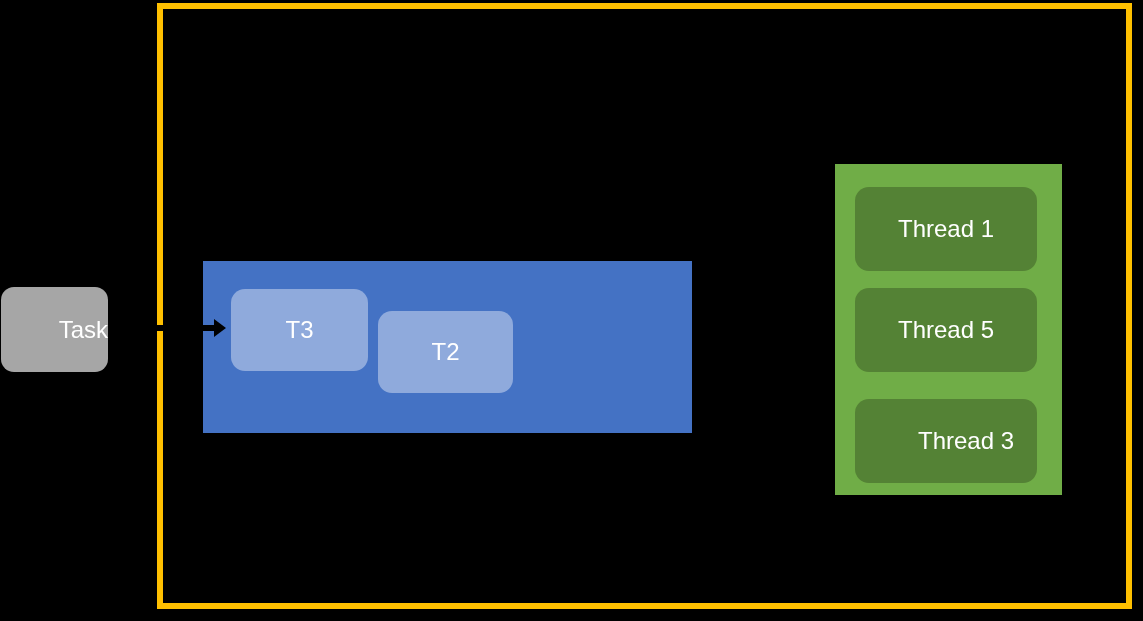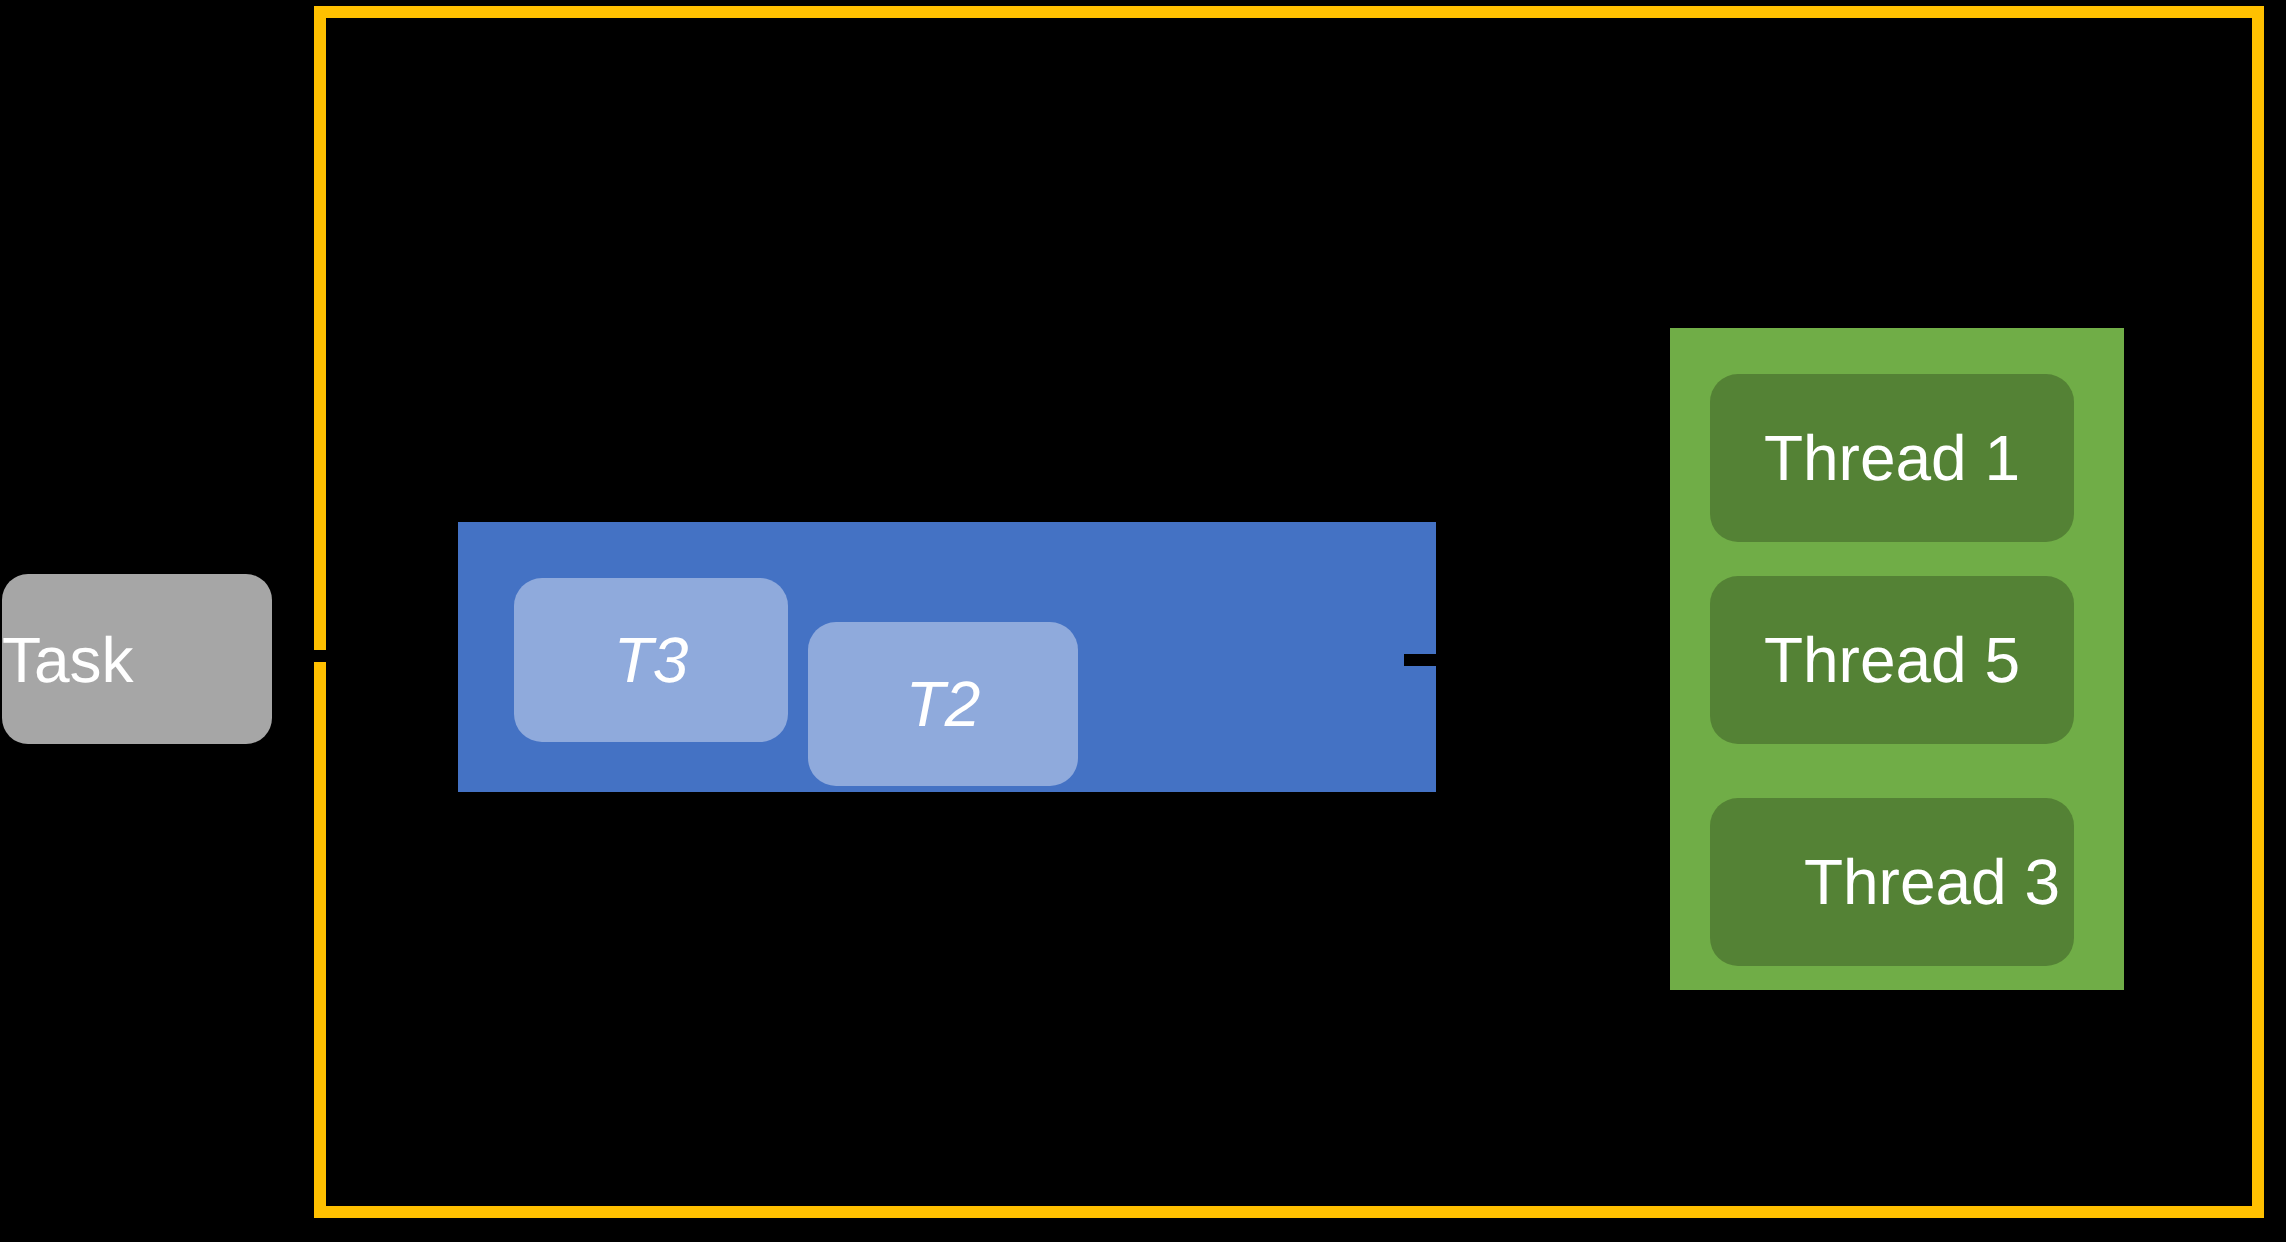--- a/index.html
+++ b/index.html
@@ -28,56 +28,55 @@
   }
   .boundary {
     position: absolute;
     left: 157px; top: 3px;
     width: 975px; height: 606px;
     border: 6px solid var(--boundary);
     z-index: 1;
   }
   .shape-label {
     color: var(--text);
-    font-size: 32px;
+    font-size: 24px;
     line-height: 1;
     white-space: nowrap;
   }
   .task-box {
     position: absolute;
     left: 1px; top: 287px;
-    width: 135px; height: 85px;
+    width: 107px; height: 85px;
     background: var(--task-fill);
     border-radius: 13px;
-    display: flex; align-items: center; justify-content: flex-start;
+    display: flex; align-items: center; justify-content: flex-end;
     z-index: 2;
   }
   .connector {
     position: absolute;
     background: var(--connector);
     height: 6px;
     z-index: 3;
   }
   .connector-task-queue { left: 136px; top: 325px; width: 78px; }
   .connector-queue-pool { left: 702px; top: 327px; width: 121px; z-index: 2; }
   .arrowhead {
     position: absolute;
     right: -12px; top: -6px;
     width: 0; height: 0;
     border-top: 9px solid transparent;
     border-bottom: 9px solid transparent;
     border-left: 12px solid var(--connector);
   }
   .queue-box {
     position: absolute;
-    left: 229px; top: 261px;
-    width: 489px; height: 135px;
+    left: 203px; top: 261px;
+    width: 489px; height: 172px;
     background: var(--queue-fill);
     z-index: 2;
-    font-style: italic;
   }
   .queue-item {
     position: absolute;
     top: 28px; height: 82px;
     background: var(--queue-item-fill);
     border-radius: 14px;
     display: flex; align-items: center; justify-content: center;
   }
   .queue-item-0 { left: 28px;  width: 137px; }
   .queue-item-1 { left: 175px; width: 135px; margin-top: 22px; }

